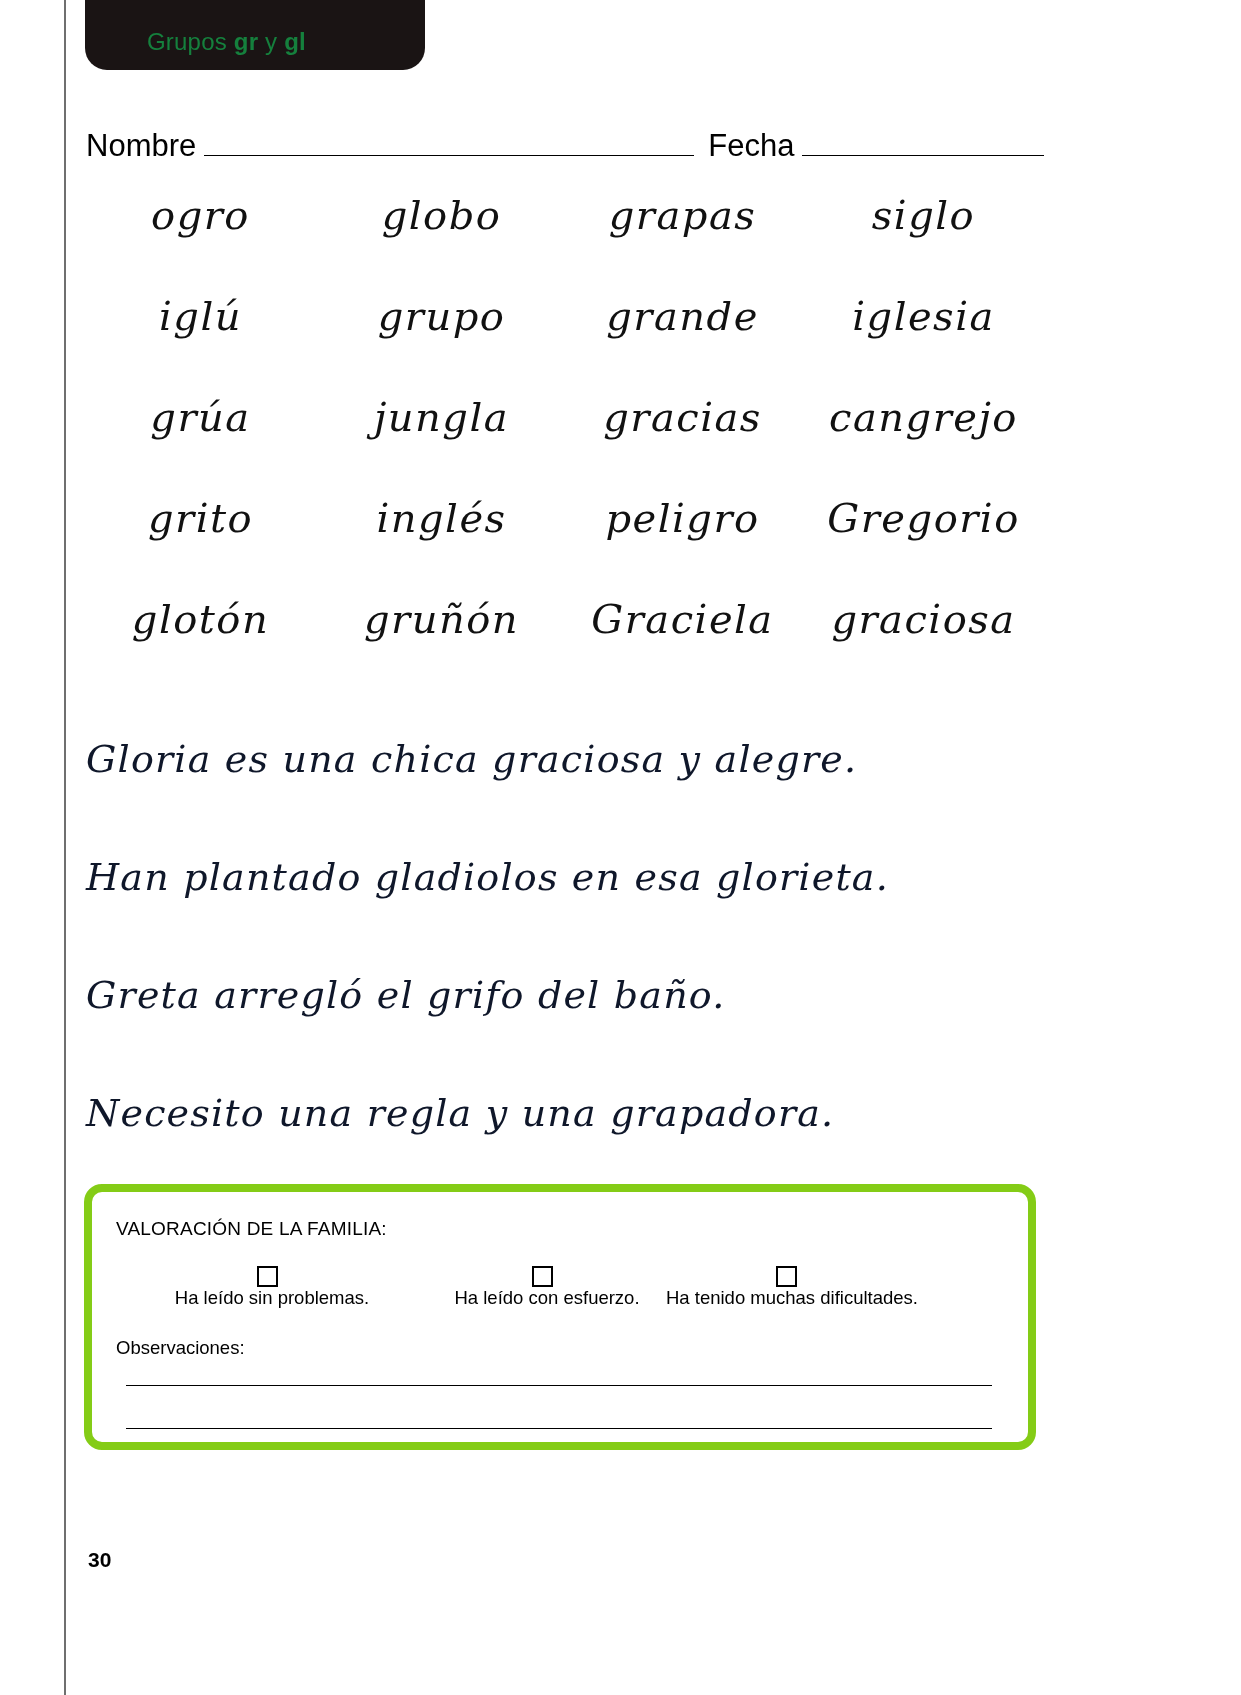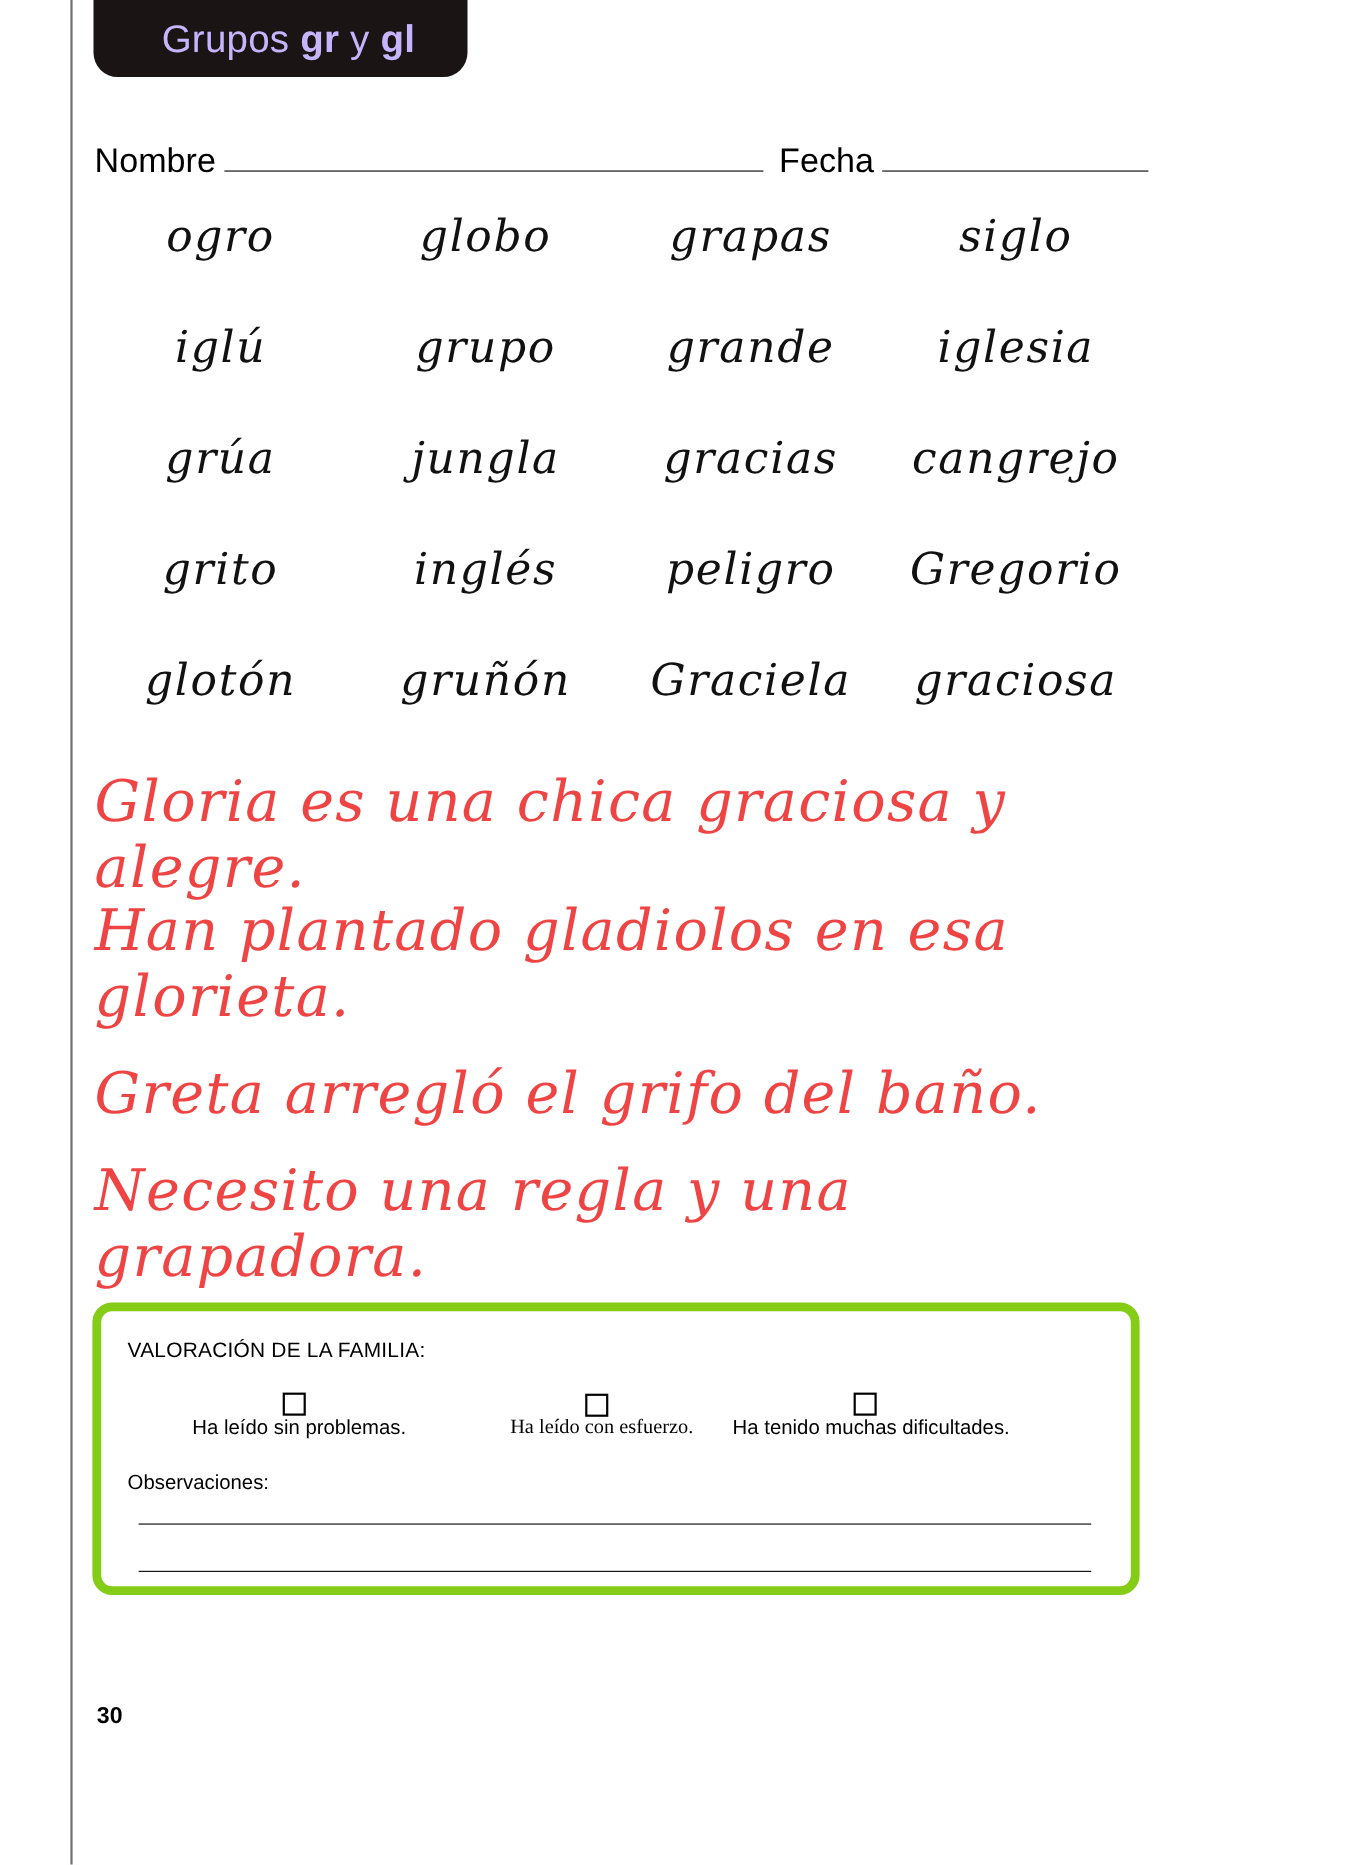--- a/index.html
+++ b/index.html
@@ -34,22 +34,22 @@
     width: 340px;
     height: 92px;
     background: #1a1414;
     border-radius: 0 0 22px 22px;
     display: flex;
     align-items: flex-end;
     box-sizing: border-box;
     padding: 0 0 14px 62px;
   }
   .header-tab .title {
-    color: #c4b5fd;
-    font-size: 35px;
+    color: #15803d;
+    font-size: 24px;
     letter-spacing: 0.2px;
     white-space: nowrap;
   }
   .header-tab .title b { font-weight: 700; }
 
   
   .name-row {
     position: absolute;
     left: 86px;
     top: 128px;
@@ -97,23 +97,23 @@
   
   .sentences {
     position: absolute;
     left: 86px;
     top: 700px;
     width: 980px;
   }
   .sentence {
     font-family: "DejaVu Serif", serif;
     font-style: italic;
-    font-size: 52px;
+    font-size: 38px;
     letter-spacing: 1.2px;
-    color: #ef4444;
+    color: #0f172a;
     height: 118px;
     display: flex;
     align-items: center;
   }
 
   
   .valbox {
     position: absolute;
     left: 84px;
     top: 1184px;
@@ -144,21 +144,21 @@
   .check-item .box {
     width: 21px;
     height: 21px;
     border: 2px solid #000;
     margin-right: 10px;
     box-sizing: border-box;
     background: #fff;
     flex: 0 0 auto;
   }
   .check-item.c1 { width: 312px; }
-  .check-item.c2 { width: 238px; font-family: Liberation Serif, serif; }
+  .check-item.c2 { width: 238px; }
   .obs {
     font-size: 18.5px;
     margin-bottom: 26px;
   }
   .obs-line {
     border-bottom: 1.6px solid #000;
     height: 0;
     margin: 0 12px 42px 10px;
   }
 

